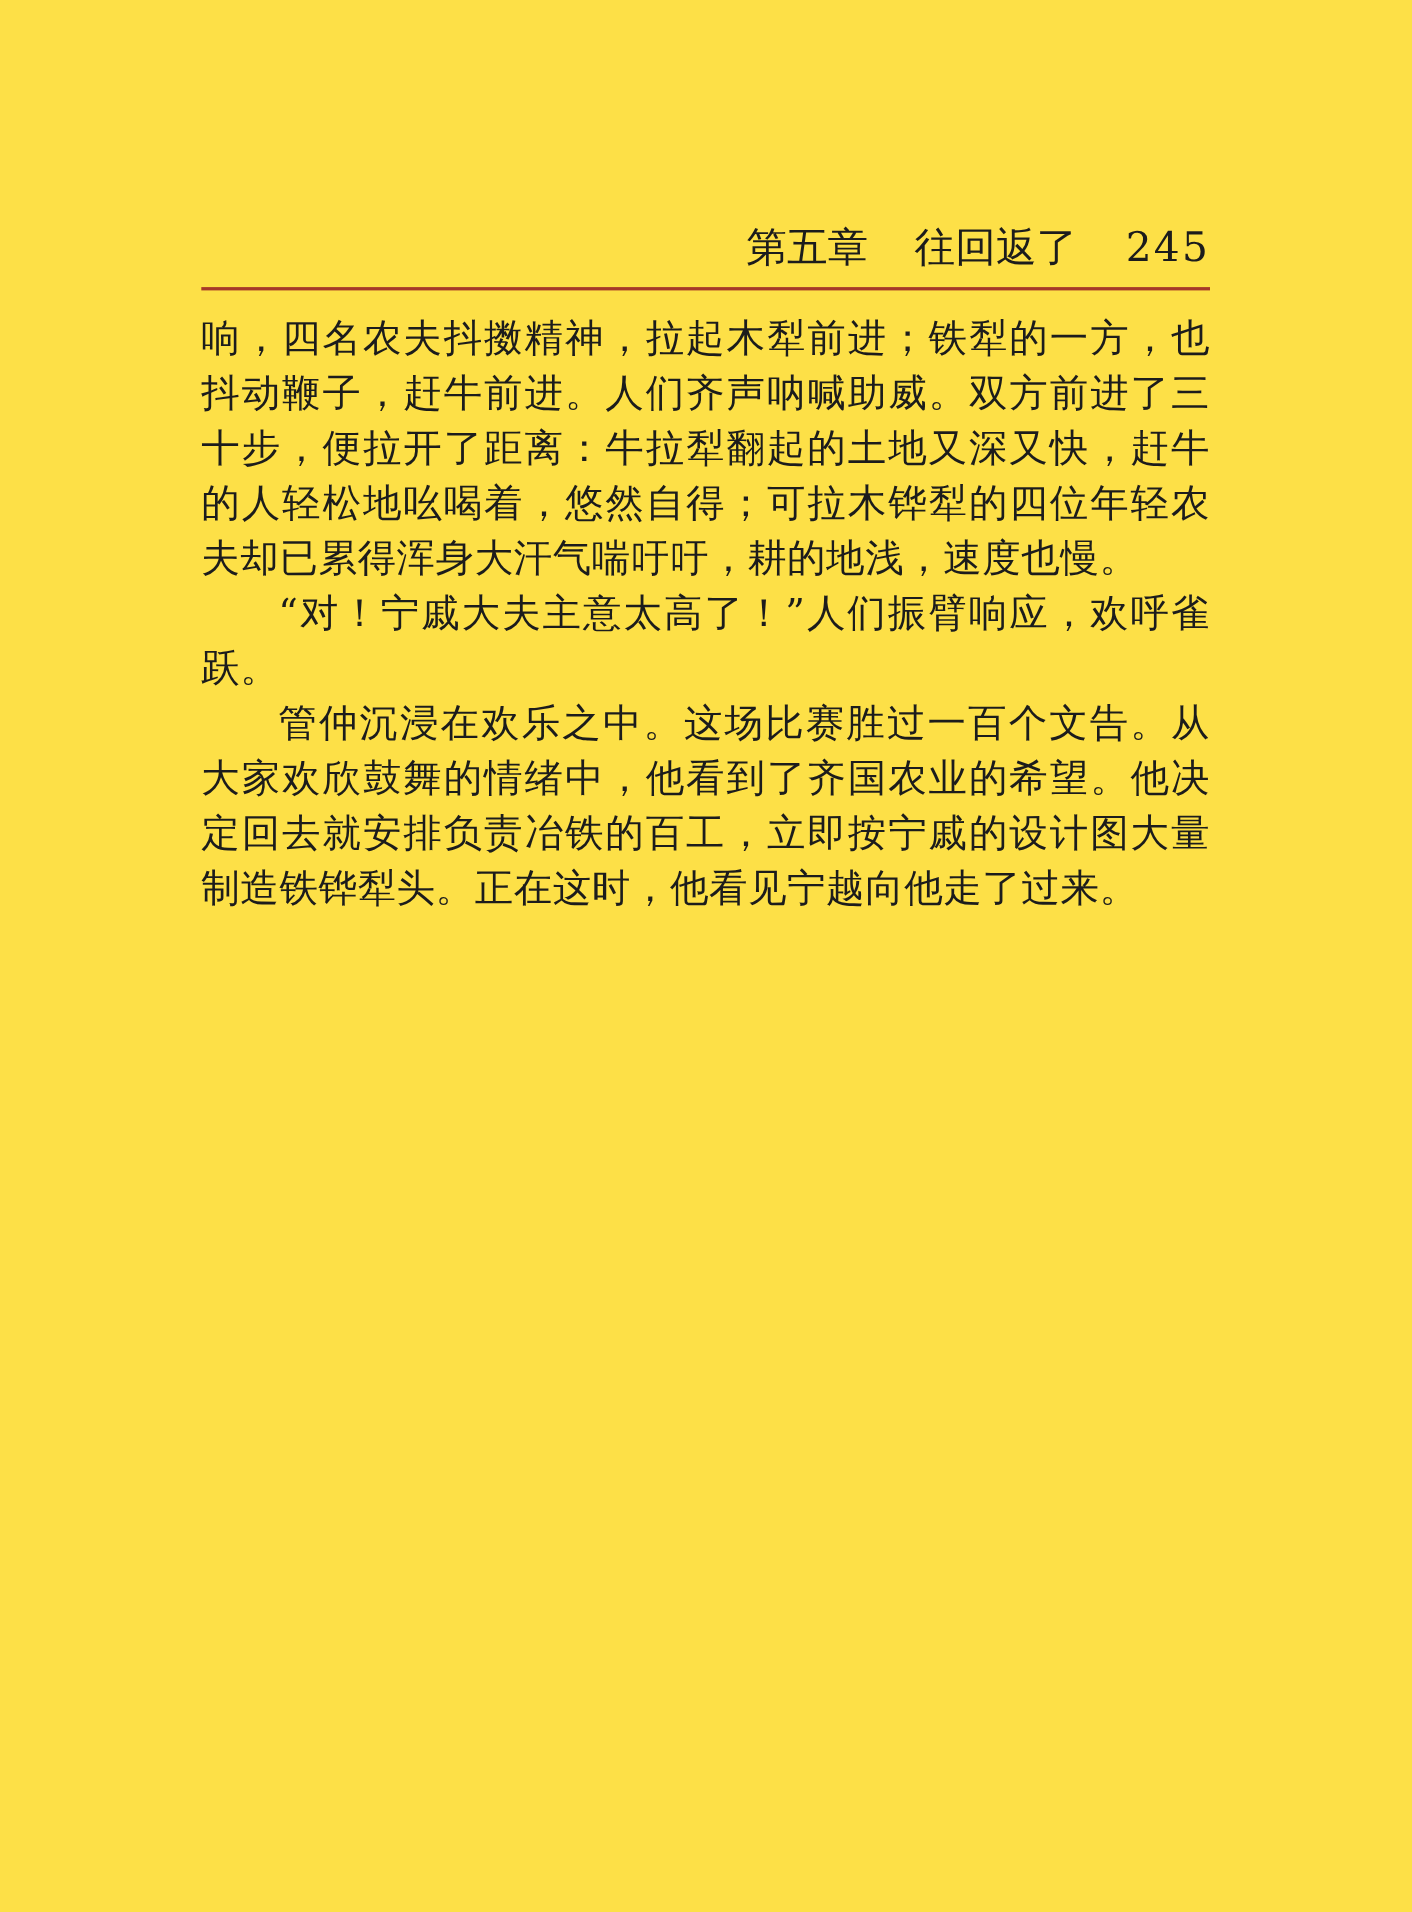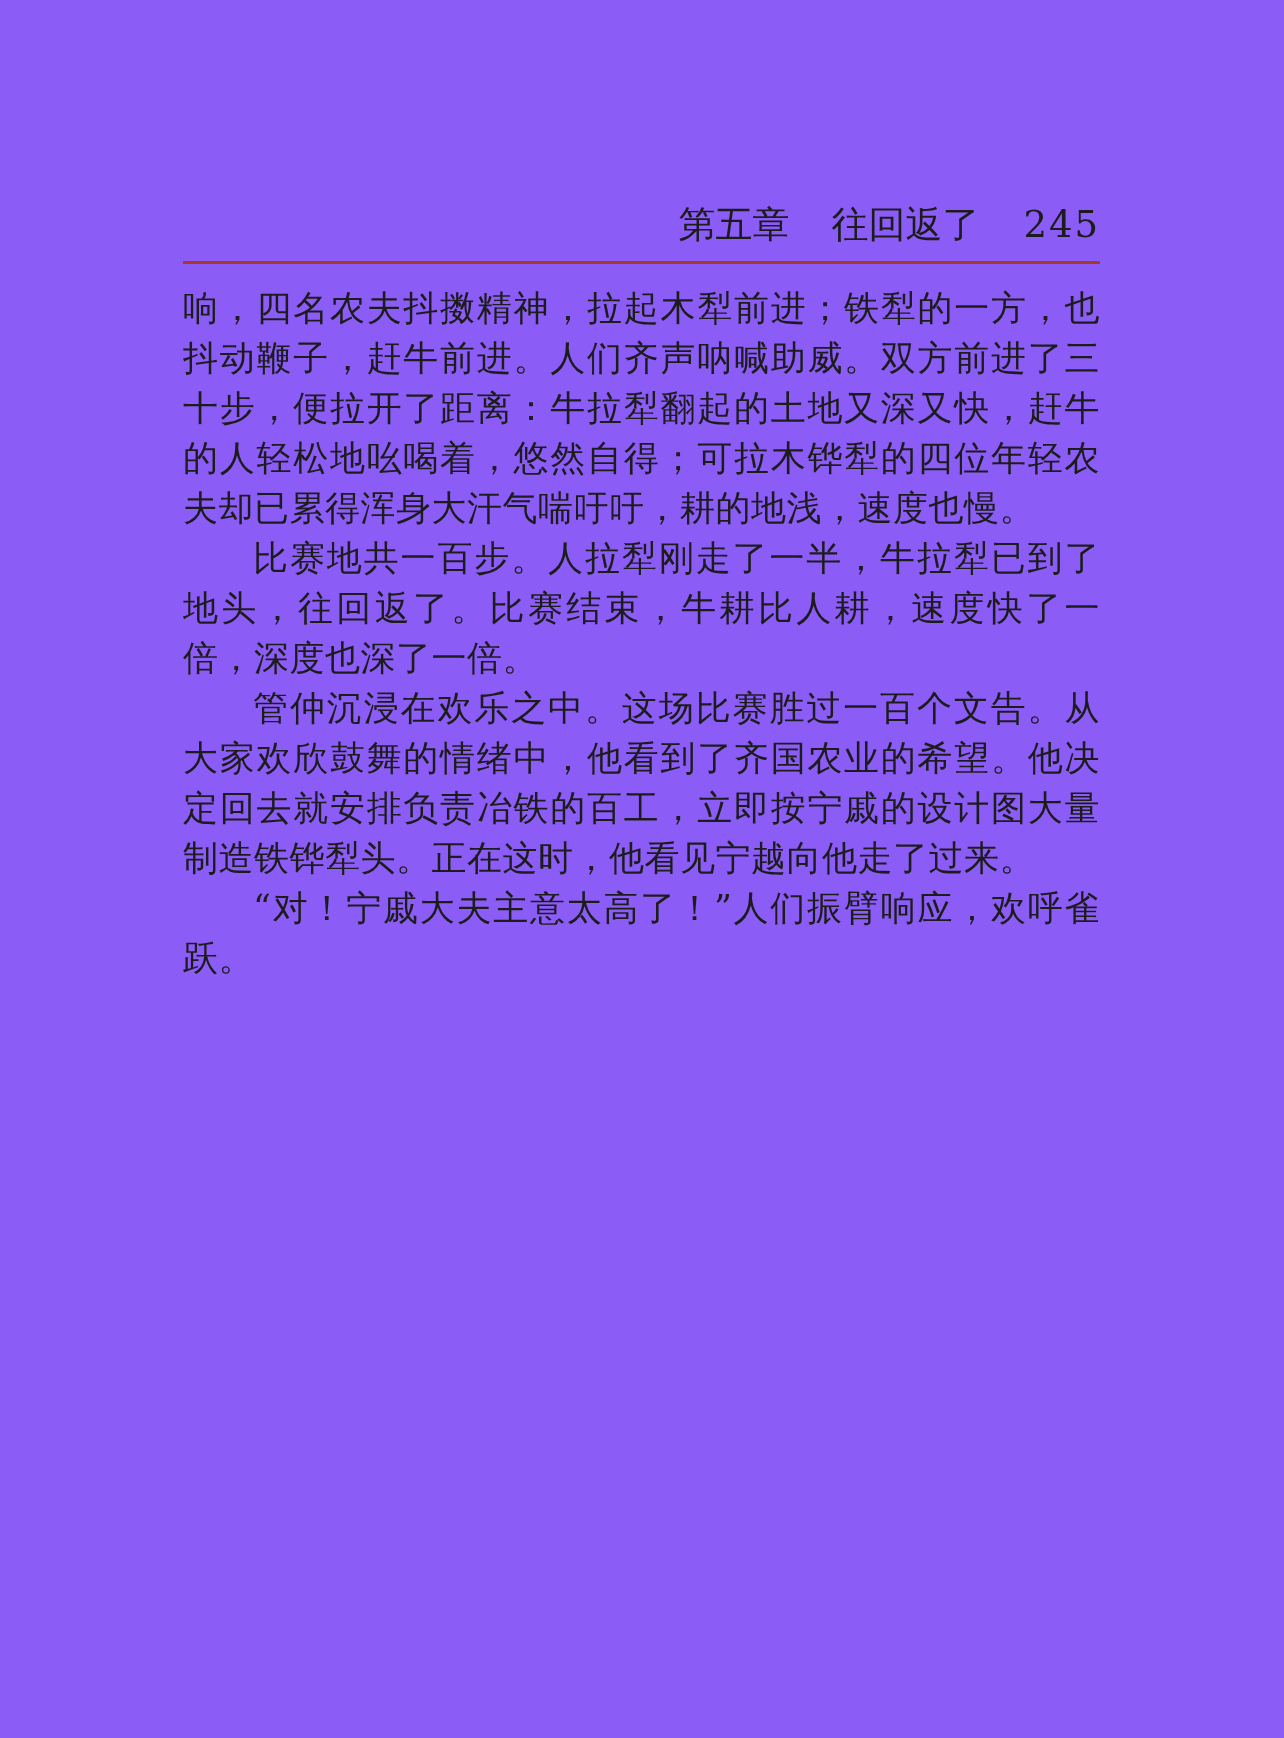--- a/index.html
+++ b/index.html
@@ -45,26 +45,25 @@
     padding: 0;
     text-indent: 2em;
   }
   .body-text p.no-indent {
     text-indent: 0;
   }
 </style>
 </head>
 <body>
 
-<div class="page" style="background: #8b5cf6; color: rgb(28, 28, 28);">
+<div class="page" style="background: #fde047; color: rgb(28, 28, 28);">
   <div class="running-header">
     <span class="chapter">第五章</span>
     <span class="title">往回返了</span>
     <span class="pagenum">245</span>
   </div>
   <hr class="header-rule" style="background: rgb(166, 57, 40);">
   <div class="body-text">
     <p class="no-indent">响，四名农夫抖擞精神，拉起木犁前进；铁犁的一方，也抖动鞭子，赶牛前进。人们齐声呐喊助威。双方前进了三十步，便拉开了距离：牛拉犁翻起的土地又深又快，赶牛的人轻松地吆喝着，悠然自得；可拉木铧犁的四位年轻农夫却已累得浑身大汗气喘吁吁，耕的地浅，速度也慢。</p>
-    <p>比赛地共一百步。人拉犁刚走了一半，牛拉犁已到了地头，往回返了。比赛结束，牛耕比人耕，速度快了一倍，深度也深了一倍。</p>
+    <p>“对！宁戚大夫主意太高了！”人们振臂响应，欢呼雀跃。</p>
     <p>管仲沉浸在欢乐之中。这场比赛胜过一百个文告。从大家欢欣鼓舞的情绪中，他看到了齐国农业的希望。他决定回去就安排负责冶铁的百工，立即按宁戚的设计图大量制造铁铧犁头。正在这时，他看见宁越向他走了过来。</p>
-    <p>“对！宁戚大夫主意太高了！”人们振臂响应，欢呼雀跃。</p>
   </div>
 </div>
 
 </body></html>

